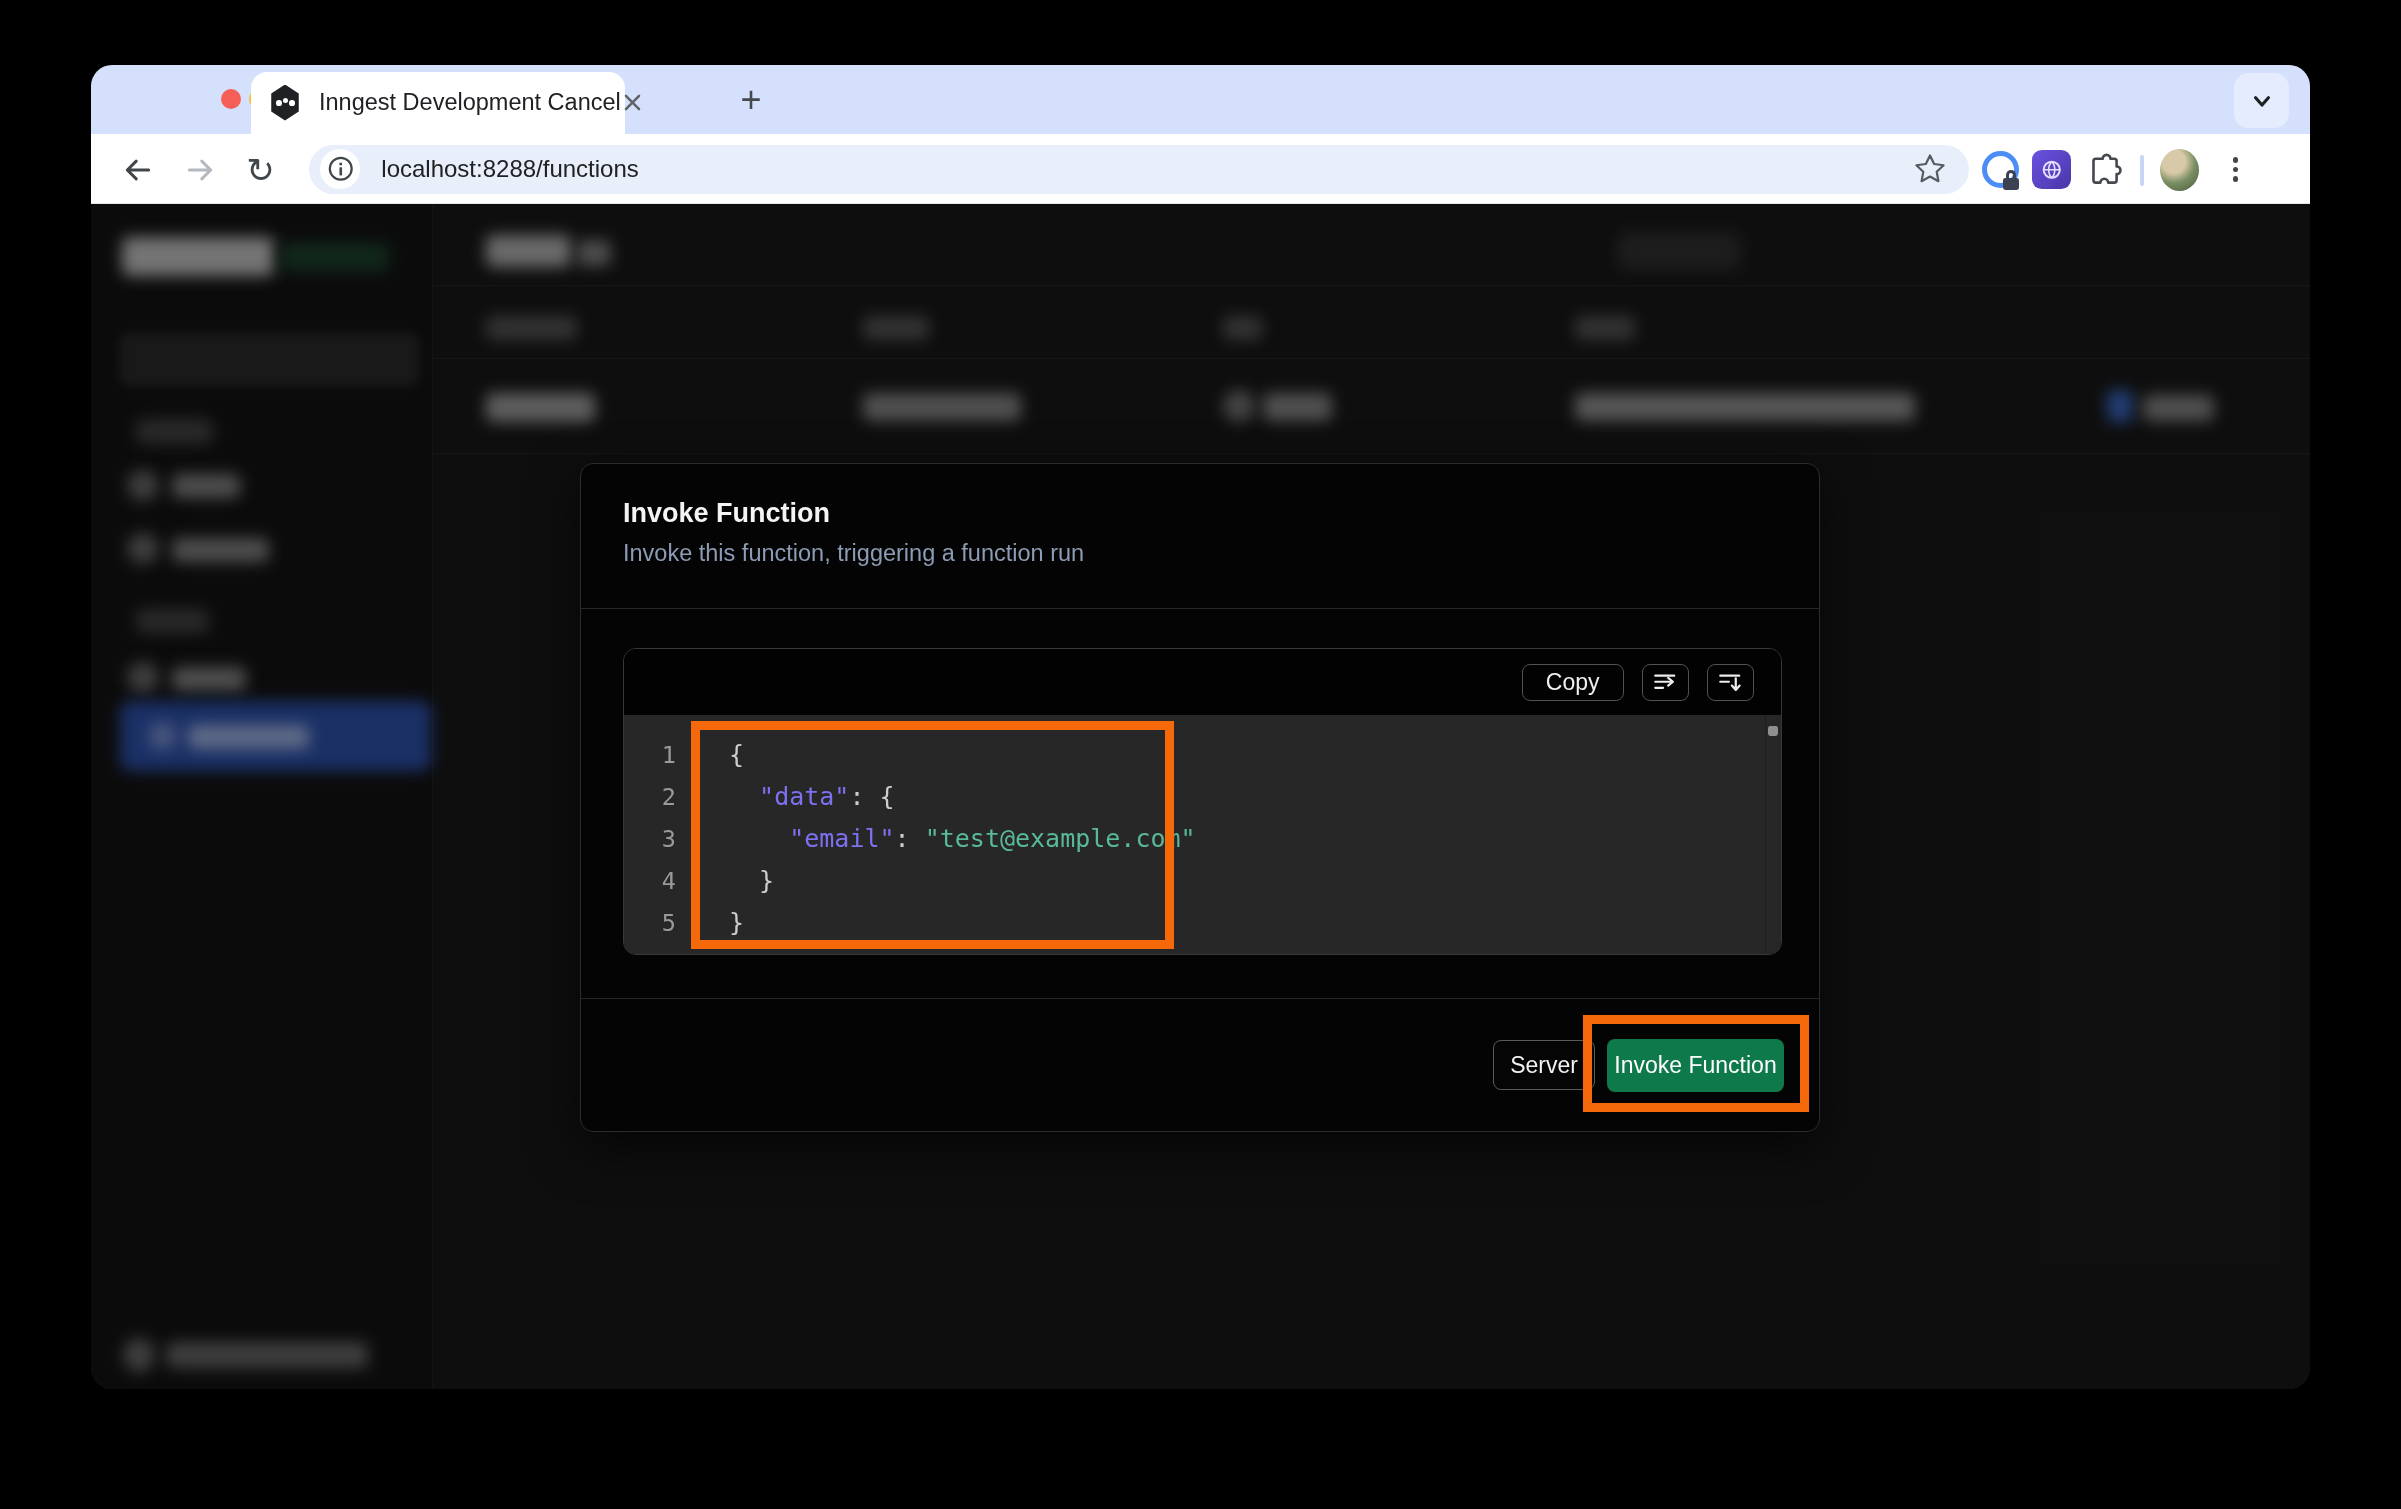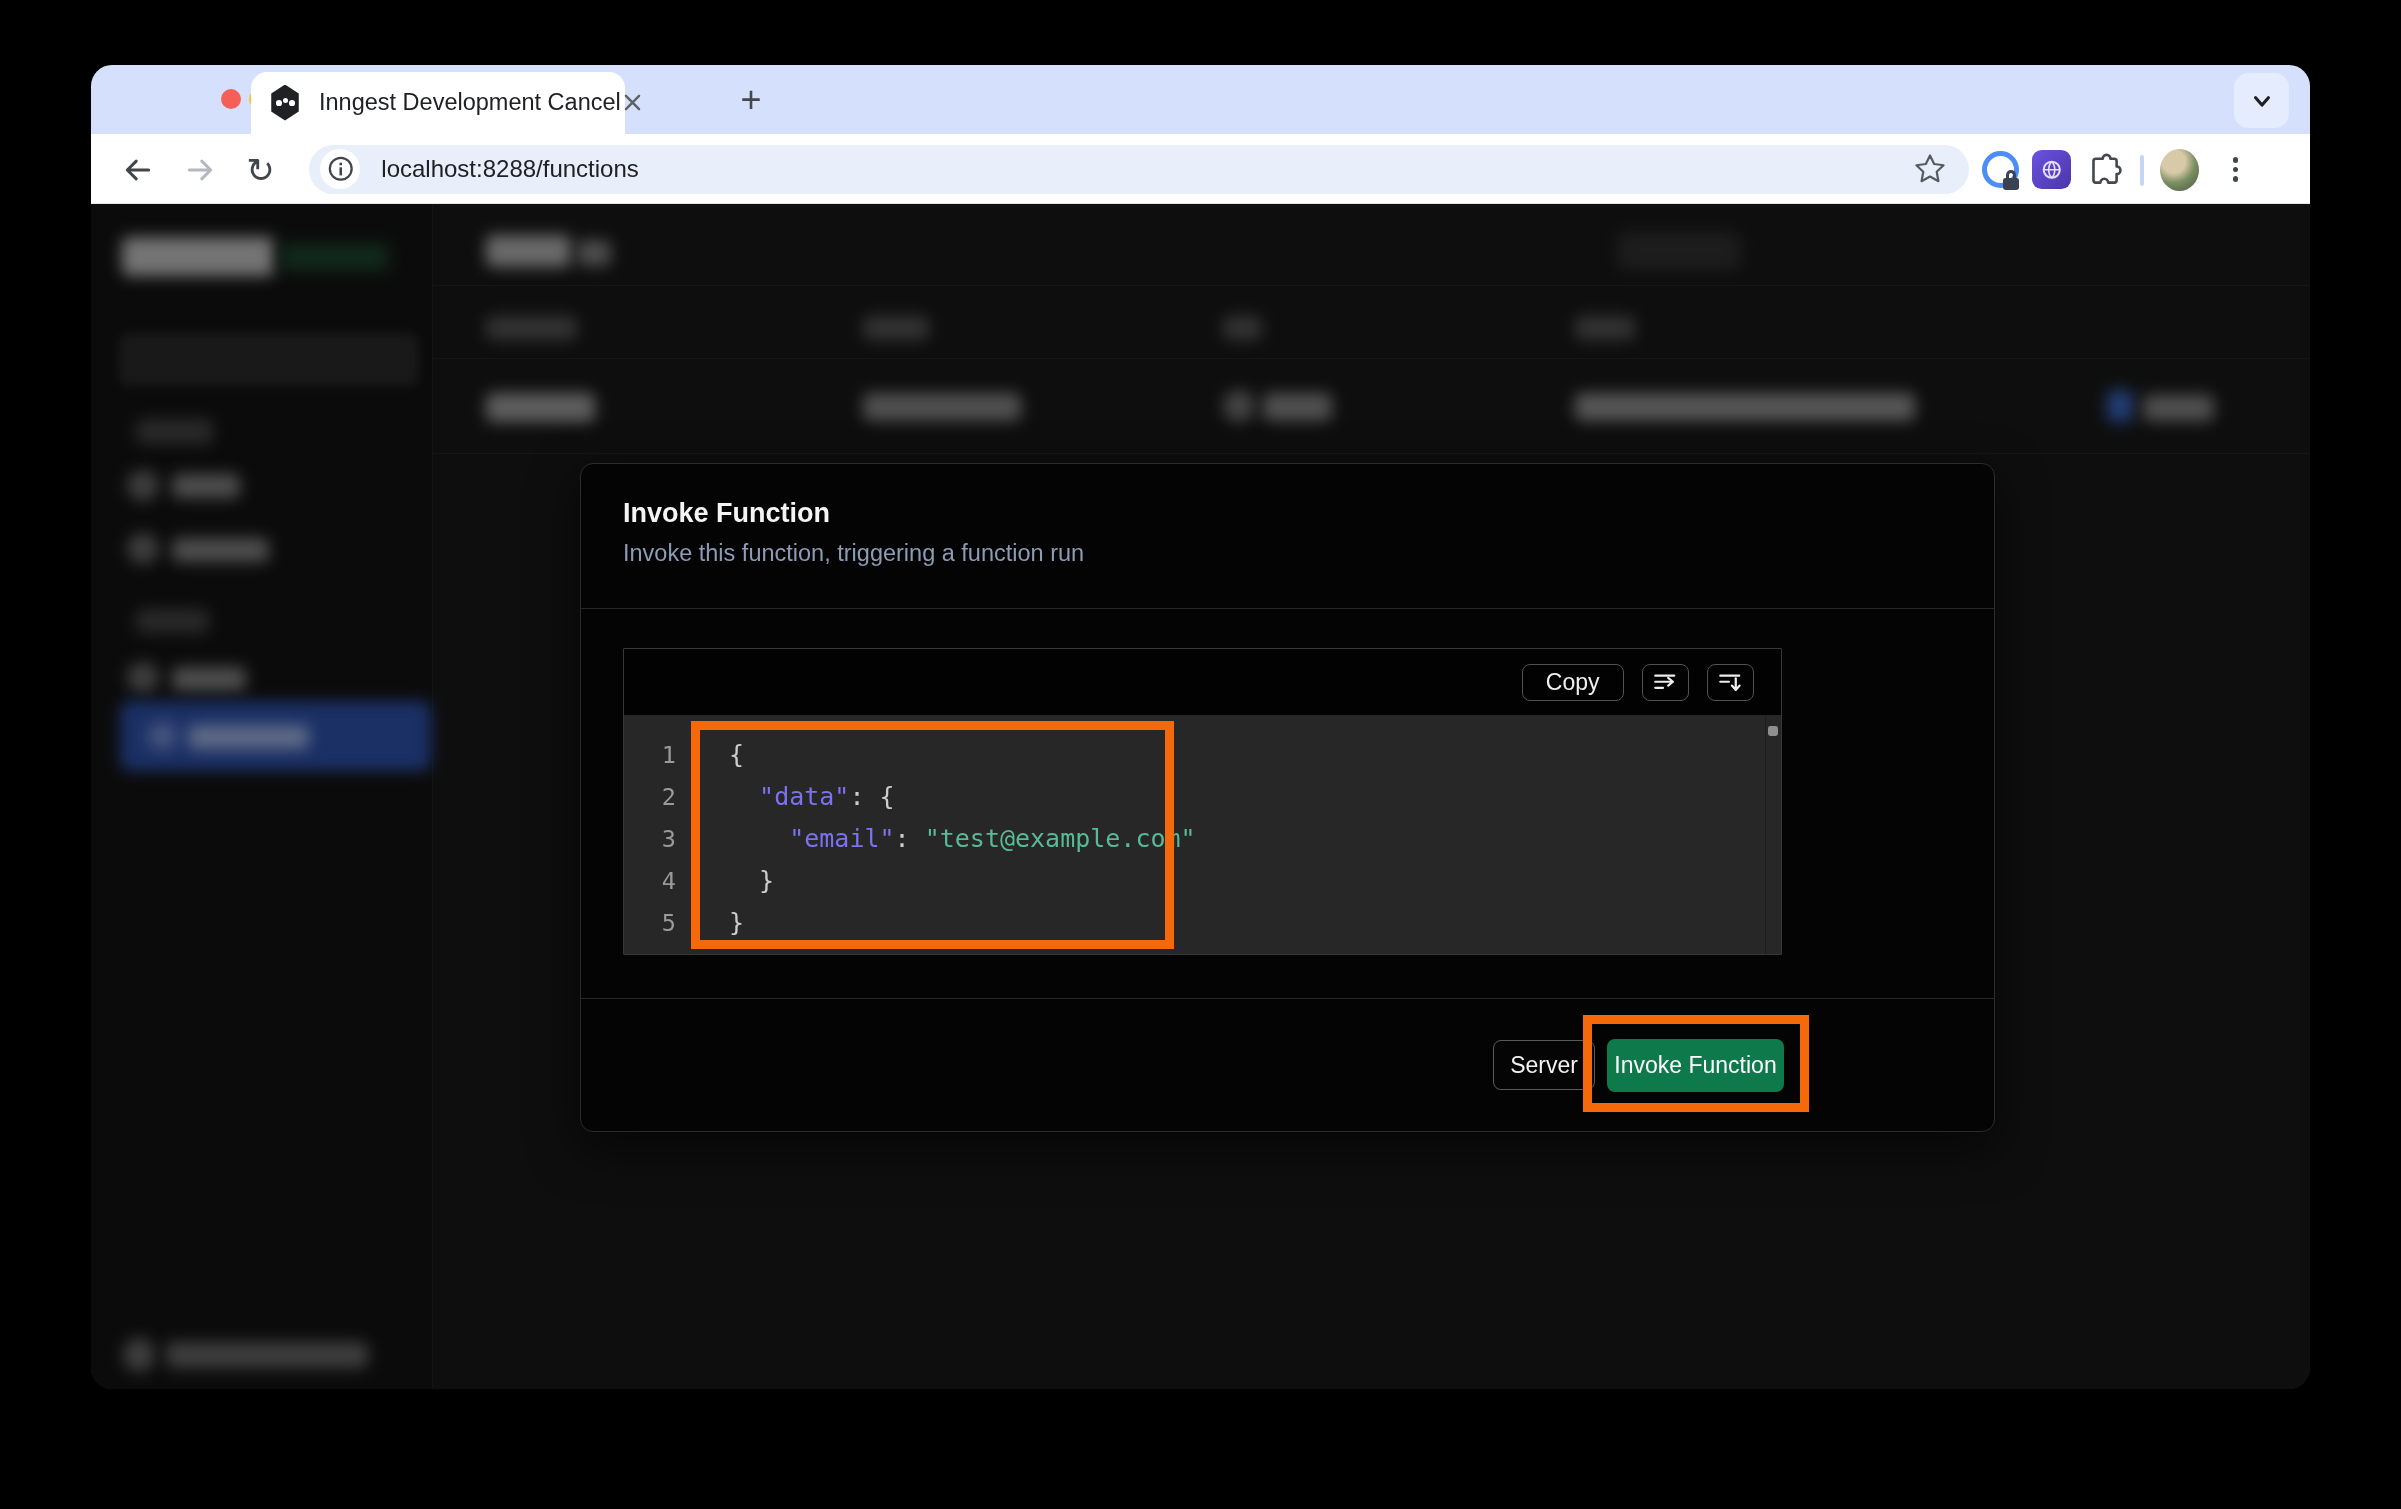--- a/index.html
+++ b/index.html
@@ -58,29 +58,29 @@
   
   .content{position:absolute;left:0;top:139px;right:0;bottom:0;background:#1A1A1A;}
   .sidebar{position:absolute;left:0;top:0;width:342px;bottom:0;background:#151515;border-right:0.8px solid #242424;}
   .blur{filter:blur(7.3px);border-radius:6.5px;}
   .blur-soft{filter:blur(4.9px);border-radius:11.3px;}
   .divline{position:absolute;height:0.8px;background:#282828;}
 
   .dim{position:absolute;inset:0;background:rgba(0,0,0,0.44);z-index:2;}
 
   
-  .modal{position:absolute;left:489px;top:259px;width:1415px;height:669px;z-index:3;
+  .modal{position:absolute;left:489px;top:259px;width:1240px;height:669px;z-index:3;
     background:#040404;border:0.8px solid #2C2C2C;border-radius:13px;box-shadow:0 16px 49px rgba(0,0,0,.6);}
   .modal-title{position:absolute;left:42px;top:34px;font-size:27px;font-weight:600;color:#F4F4F4;}
   .modal-sub{position:absolute;left:42px;top:76px;font-size:23.5px;color:#8C9CB4;}
   .modal-divider{position:absolute;left:0;right:0;top:144px;height:0.8px;background:#262626;}
   .modal-footer-divider{position:absolute;left:0;right:0;top:534px;height:0.8px;background:#262626;}
 
   .code-card{position:absolute;left:42px;top:184px;width:1159px;height:307px;border:1.6px solid #383838;
-    border-radius:1px;overflow:hidden;background:#050505;}
+    border-radius:13px;overflow:hidden;background:#050505;}
   .card-toolbar{position:absolute;left:0;top:0;right:0;height:66px;background:#020202;
     display:flex;align-items:center;justify-content:flex-end;gap:18px;padding-right:27.5px;}
   .copy-btn{height:37px;padding:0 23px;border:1.6px solid #525252;border-radius:8px;background:transparent;
     color:#F0F0F0;font-size:23px;font-family:"Liberation Sans",sans-serif;display:flex;align-items:center;}
   .mini-btn{width:47px;height:37px;border:1.6px solid #525252;border-radius:8px;background:transparent;
     display:flex;align-items:center;justify-content:center;}
   .editor{position:absolute;left:0;top:66px;right:0;bottom:0;background:#272727;}
   .gutter{position:absolute;left:0;top:18.6px;width:52px;text-align:right;
     font-family:"DejaVu Sans Mono",monospace;font-size:23.5px;line-height:42px;color:#9A9A9A;}
   .code-lines{position:absolute;left:105px;top:18.6px;font-family:"DejaVu Sans Mono",monospace;

